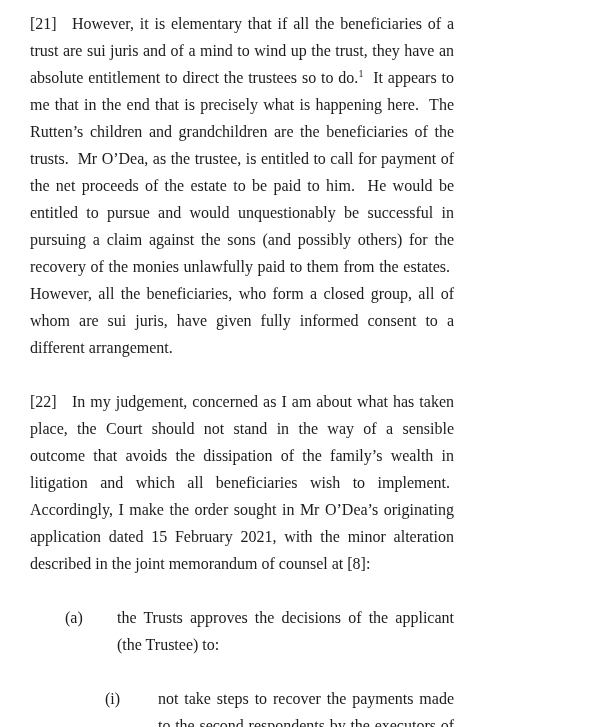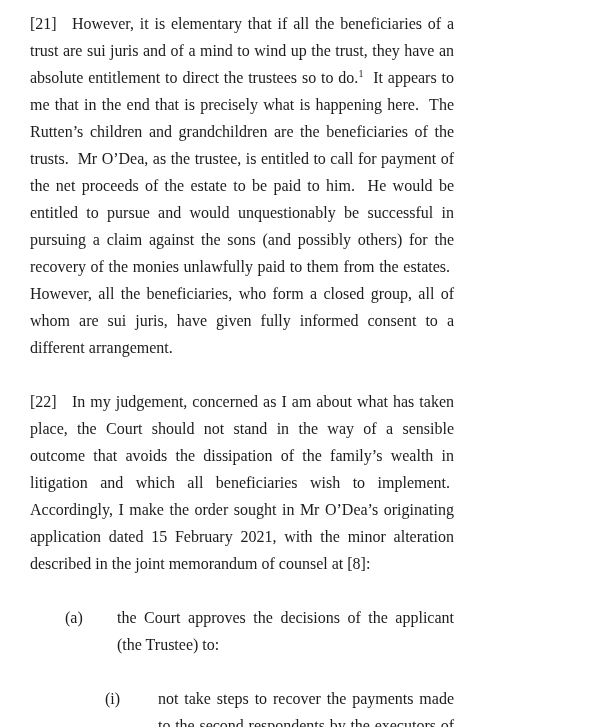--- a/index.html
+++ b/index.html
@@ -47,21 +47,21 @@
 <body>
 
 <div class="page">
 
   <p class="para"><span class="pnum">[21]</span><span>However, it is elementary that if all the beneficiaries of a trust are sui juris and of a mind to wind up the trust, they have an absolute entitlement to direct the trustees so to do.</span><sup class="fn">1</sup><span>&nbsp; It appears to me that in the end that is precisely what is happening here.&nbsp; The Rutten’s children and grandchildren are the beneficiaries of the trusts.&nbsp; Mr O’Dea, as the trustee, is entitled to call for payment of the net proceeds of the estate to be paid to him.&nbsp; He would be entitled to pursue and would unquestionably be successful in pursuing a claim against the sons (and possibly others) for the recovery of the monies unlawfully paid to them from the estates.&nbsp; However, all the beneficiaries, who form a closed group, all of whom are sui juris, have given fully informed consent to a different arrangement.</span></p>
 
   <p class="para"><span class="pnum">[22]</span><span>In my judgement, concerned as I am about what has taken place, the Court should not stand in the way of a sensible outcome that avoids the dissipation of the family’s wealth in litigation and which all beneficiaries wish to implement.&nbsp; Accordingly, I make the order sought in Mr O’Dea’s originating application dated 15 February 2021, with the minor alteration described in the joint memorandum of counsel at [8]:</span></p>
 
   <div class="item l1">
     <span class="ilabel">(a)</span>
-    <span class="ibody">the Court approves the decisions of the applicant (the Trustee) to:</span>
+    <span class="ibody">the Trusts approves the decisions of the applicant (the Trustee) to:</span>
   </div>
 
   <div class="item l2">
     <span class="ilabel">(i)</span>
     <span class="ibody">not take steps to recover the payments made to the second respondents by the executors of the estate of their late mother, totalling $509,008.33;</span>
   </div>
 
 
 </div>
 

